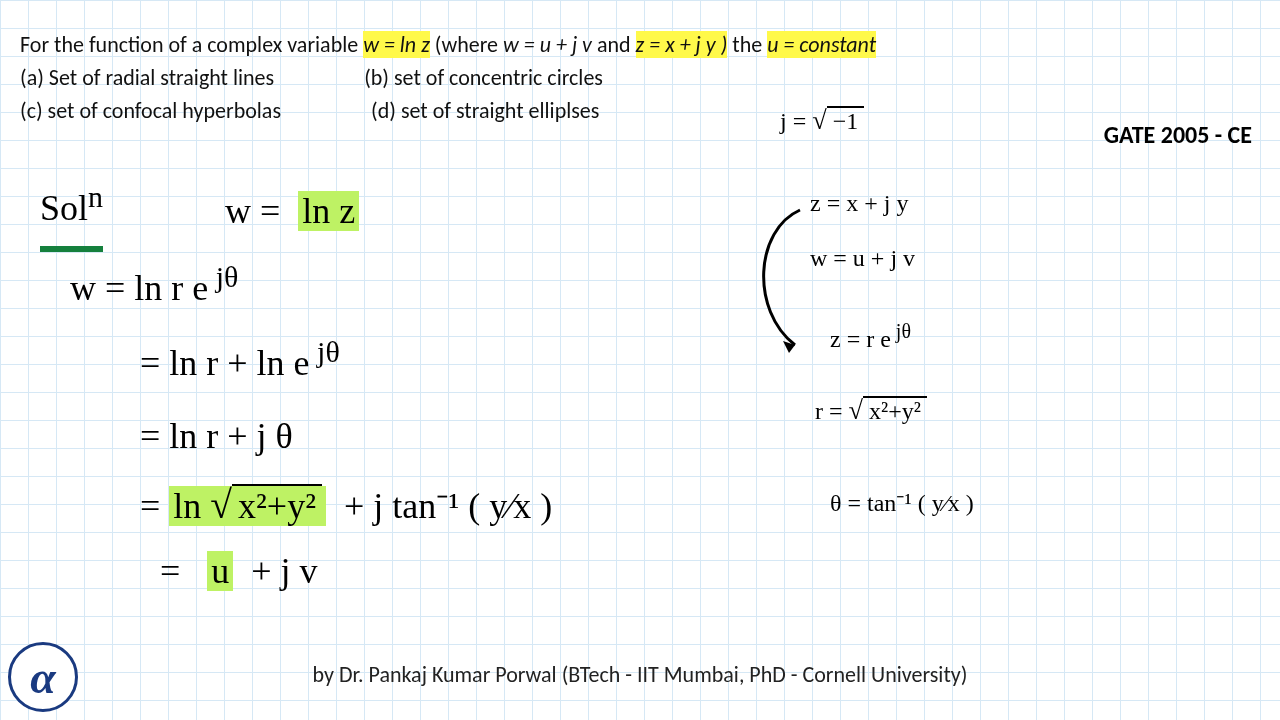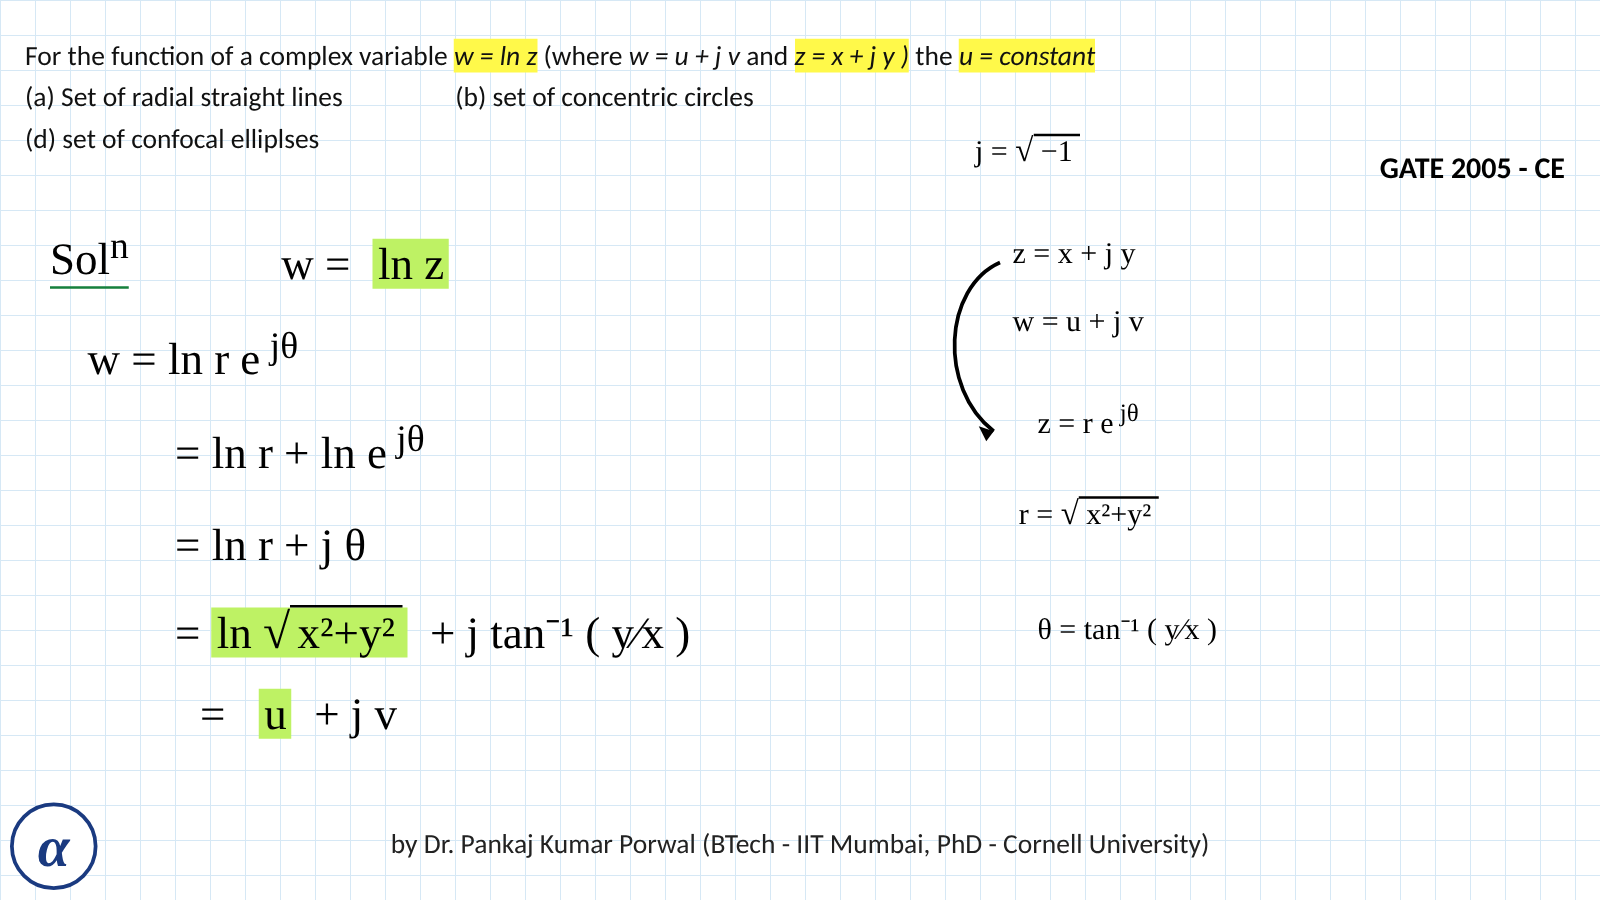--- a/index.html
+++ b/index.html
@@ -52,21 +52,21 @@
   }
   .sqrt::before {
     content: "√";
     font-size: 1.1em;
   }
   .sqrt .rad {
     border-top: 2px solid #000;
     padding: 0 6px;
   }
   .hlhand { background: #bef264; padding: 0 4px; }
-  .underline { border-bottom: 2px solid #15803d; padding-bottom: 2px; }
+  .underline { border-bottom: 6px solid #15803d; padding-bottom: 18px; }
   .footer {
     position: absolute;
     bottom: 32px;
     left: 0;
     right: 0;
     text-align: center;
     font-size: 22px;
     color: #222;
   }
   .alpha {
@@ -103,21 +103,22 @@
 
 <div class="content">
   <div>
     <span>For the function of a complex variable </span><span class="hl ital">w = ln z</span><span> (where </span><span class="ital">w  =  u + j v</span><span> and </span><span class="hl ital">z  =  x + j y )</span><span> the </span><span class="hl ital">u = constant</span>
   </div>
   <div class="options">
     <span>(a)  Set of radial straight lines</span>
     <span>(b)  set of concentric circles</span>
   </div>
   <div class="options">
-    <span>(d)  set of confocal elliplses</span>
+    <span>(c)  set of confocal hyperbolas</span>
+    <span>(d)  set of straight elliplses</span>
   </div>
 </div>
 
 <div class="exam">GATE 2005 - CE</div>
 
 <div class="hand big" style="left:40px; top:180px;">
   <span class="underline"><span>Sol</span><sup>n</sup></span>
 </div>
 
 <div class="hand big" style="left:225px; top:190px;">

